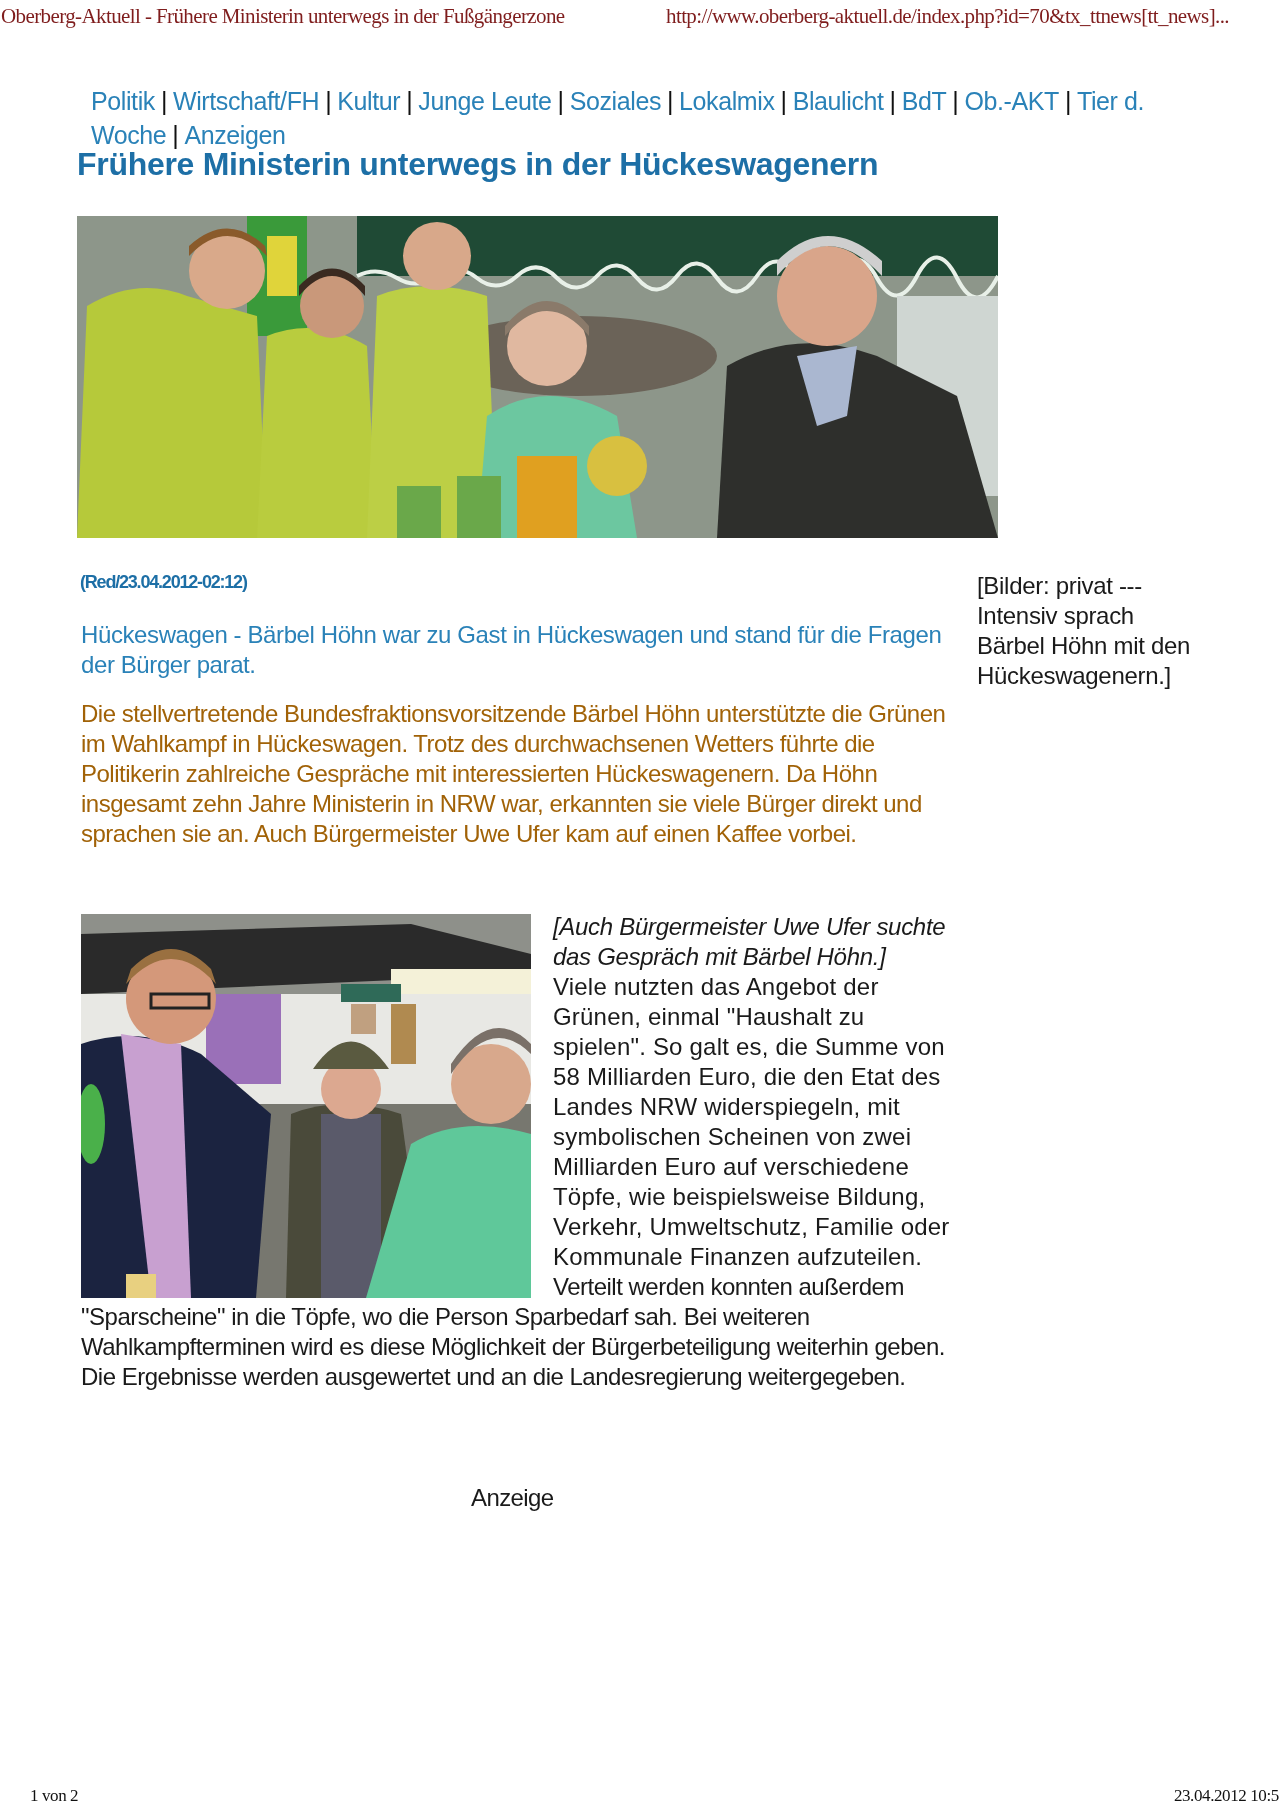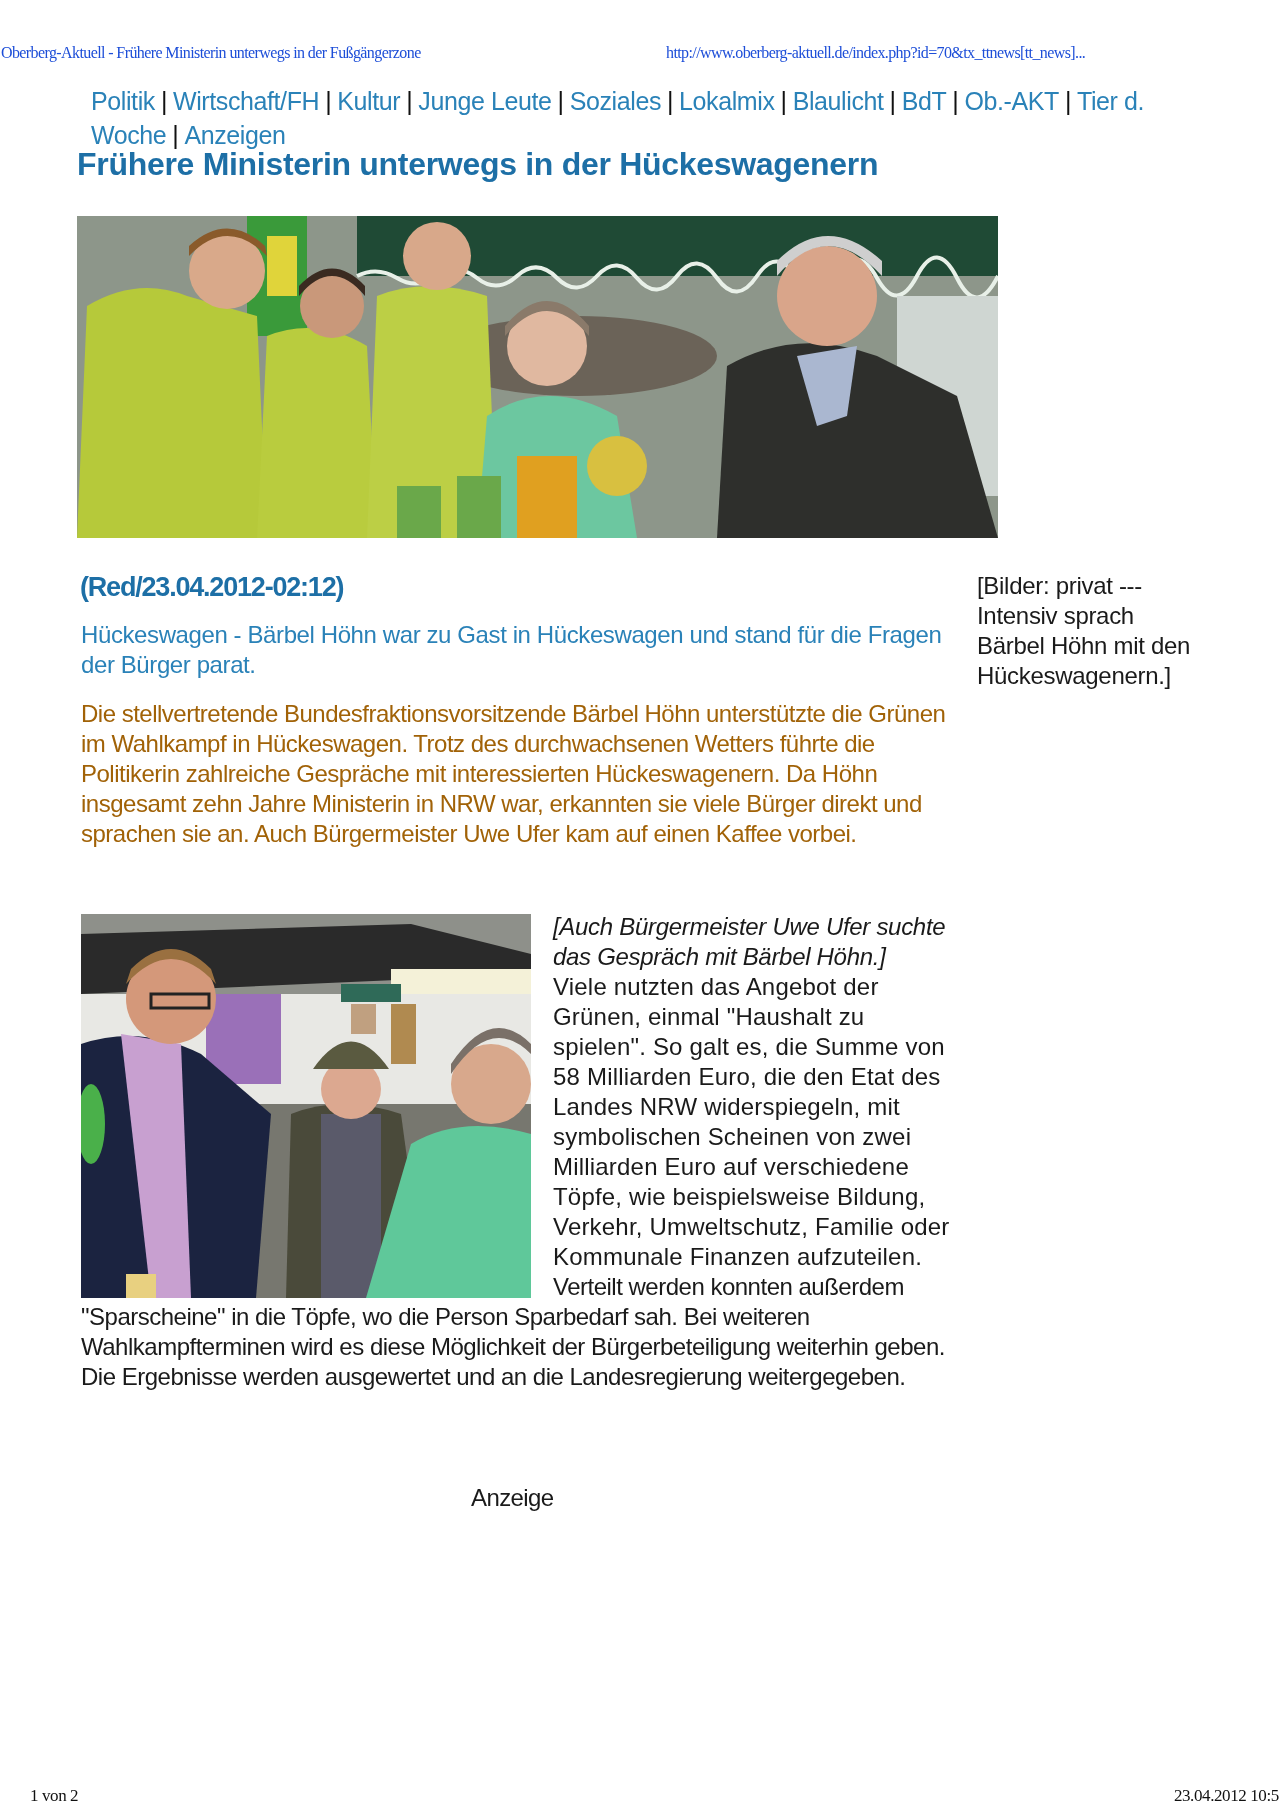--- a/index.html
+++ b/index.html
@@ -1,37 +1,37 @@
 <!DOCTYPE html>
 <html><head>
 <meta charset="utf-8">
 <style>
   html, body { margin: 0; padding: 0; background: #ffffff; }
   body { width: 1280px; height: 1812px; position: relative; overflow: hidden; font-family: "Liberation Sans", sans-serif; color: #1a1a1a; }
 
-  .print-header { position: absolute; top: 2px; left: 0; width: 1280px; height: 26px; font-family: "Liberation Serif", serif; font-size: 16px; color: #1d4ed8; letter-spacing: -0.6px; margin-top: 40px; }
+  .print-header { position: absolute; top: 2px; left: 0; width: 1280px; height: 26px; font-family: "Liberation Serif", serif; font-size: 21px; color: #7f1d1d; letter-spacing: -0.6px; }
   .print-header .ph-title { position: absolute; left: 1px; top: 2px; white-space: nowrap; }
   .print-header .ph-url { position: absolute; left: 666px; top: 2px; white-space: nowrap; }
 
   .print-footer { position: absolute; top: 1784px; left: 0; width: 1260px; height: 24px; font-family: "Liberation Serif", serif; font-size: 17px; color: #111; letter-spacing: -0.4px; margin-left: 29px; }
   .print-footer .pf-page { position: absolute; left: 1px; top: 2px; }
   .print-footer .pf-date { position: absolute; right: 2px; top: 2px; }
 
   .nav { position: absolute; left: 91px; top: 84px; width: 1140px; font-size: 25px; line-height: 34px; color: #2a82b8; letter-spacing: -0.4px; }
   .nav a { color: #2a82b8; text-decoration: none; }
   .nav .sep { color: #111; padding: 0 6px; }
 
   .headline { position: absolute; left: 77px; top: 146px; font-size: 32px; font-weight: bold; color: #1d6fa6; letter-spacing: -0.3px; white-space: nowrap; }
 
   .photo { position: absolute; overflow: hidden; }
   .photo-main { left: 77px; top: 216px; width: 921px; height: 322px; background: linear-gradient(180deg,#8f9a8c 0%,#6f7b6d 40%,#7b8a77 100%); }
   .photo-second { left: 81px; top: 914px; width: 450px; height: 384px; background: linear-gradient(180deg,#9a9c98 0%,#6b6e68 55%,#87897f 100%); }
   .photo svg { display: block; }
 
-  .meta { position: absolute; left: 80px; top: 572px; font-size: 27px; font-weight: bold; color: #1d6fa6; letter-spacing: -1.2px; }
+  .meta { position: absolute; left: 80px; top: 572px; font-size: 18px; font-weight: bold; color: #1d6fa6; letter-spacing: -1.2px; }
   .lead { position: absolute; left: 81px; top: 620px; width: 870px; font-size: 24px; line-height: 30px; color: #2a82b8; letter-spacing: -0.4px; }
   .body1 { position: absolute; left: 81px; top: 699px; width: 880px; font-size: 24px; line-height: 30px; color: #a16207; letter-spacing: -0.5px; }
 
   .side-caption { position: absolute; left: 960px; top: 571px; width: 230px; font-size: 24px; line-height: 30px; color: #1a1a1a; letter-spacing: -0.3px; margin-left: 17px; }
 
   .float-wrap { position: absolute; left: 81px; top: 912px; width: 880px; font-size: 24px; line-height: 30px; color: #1a1a1a; }
   .float-wrap .float-spacer { float: left; width: 472px; height: 388px; }
   .float-wrap .caption2 { font-style: italic; letter-spacing: -0.3px; }
   .float-wrap .body2 { letter-spacing: 0.2px; }
   .float-wrap .body3 { letter-spacing: -0.5px; }

